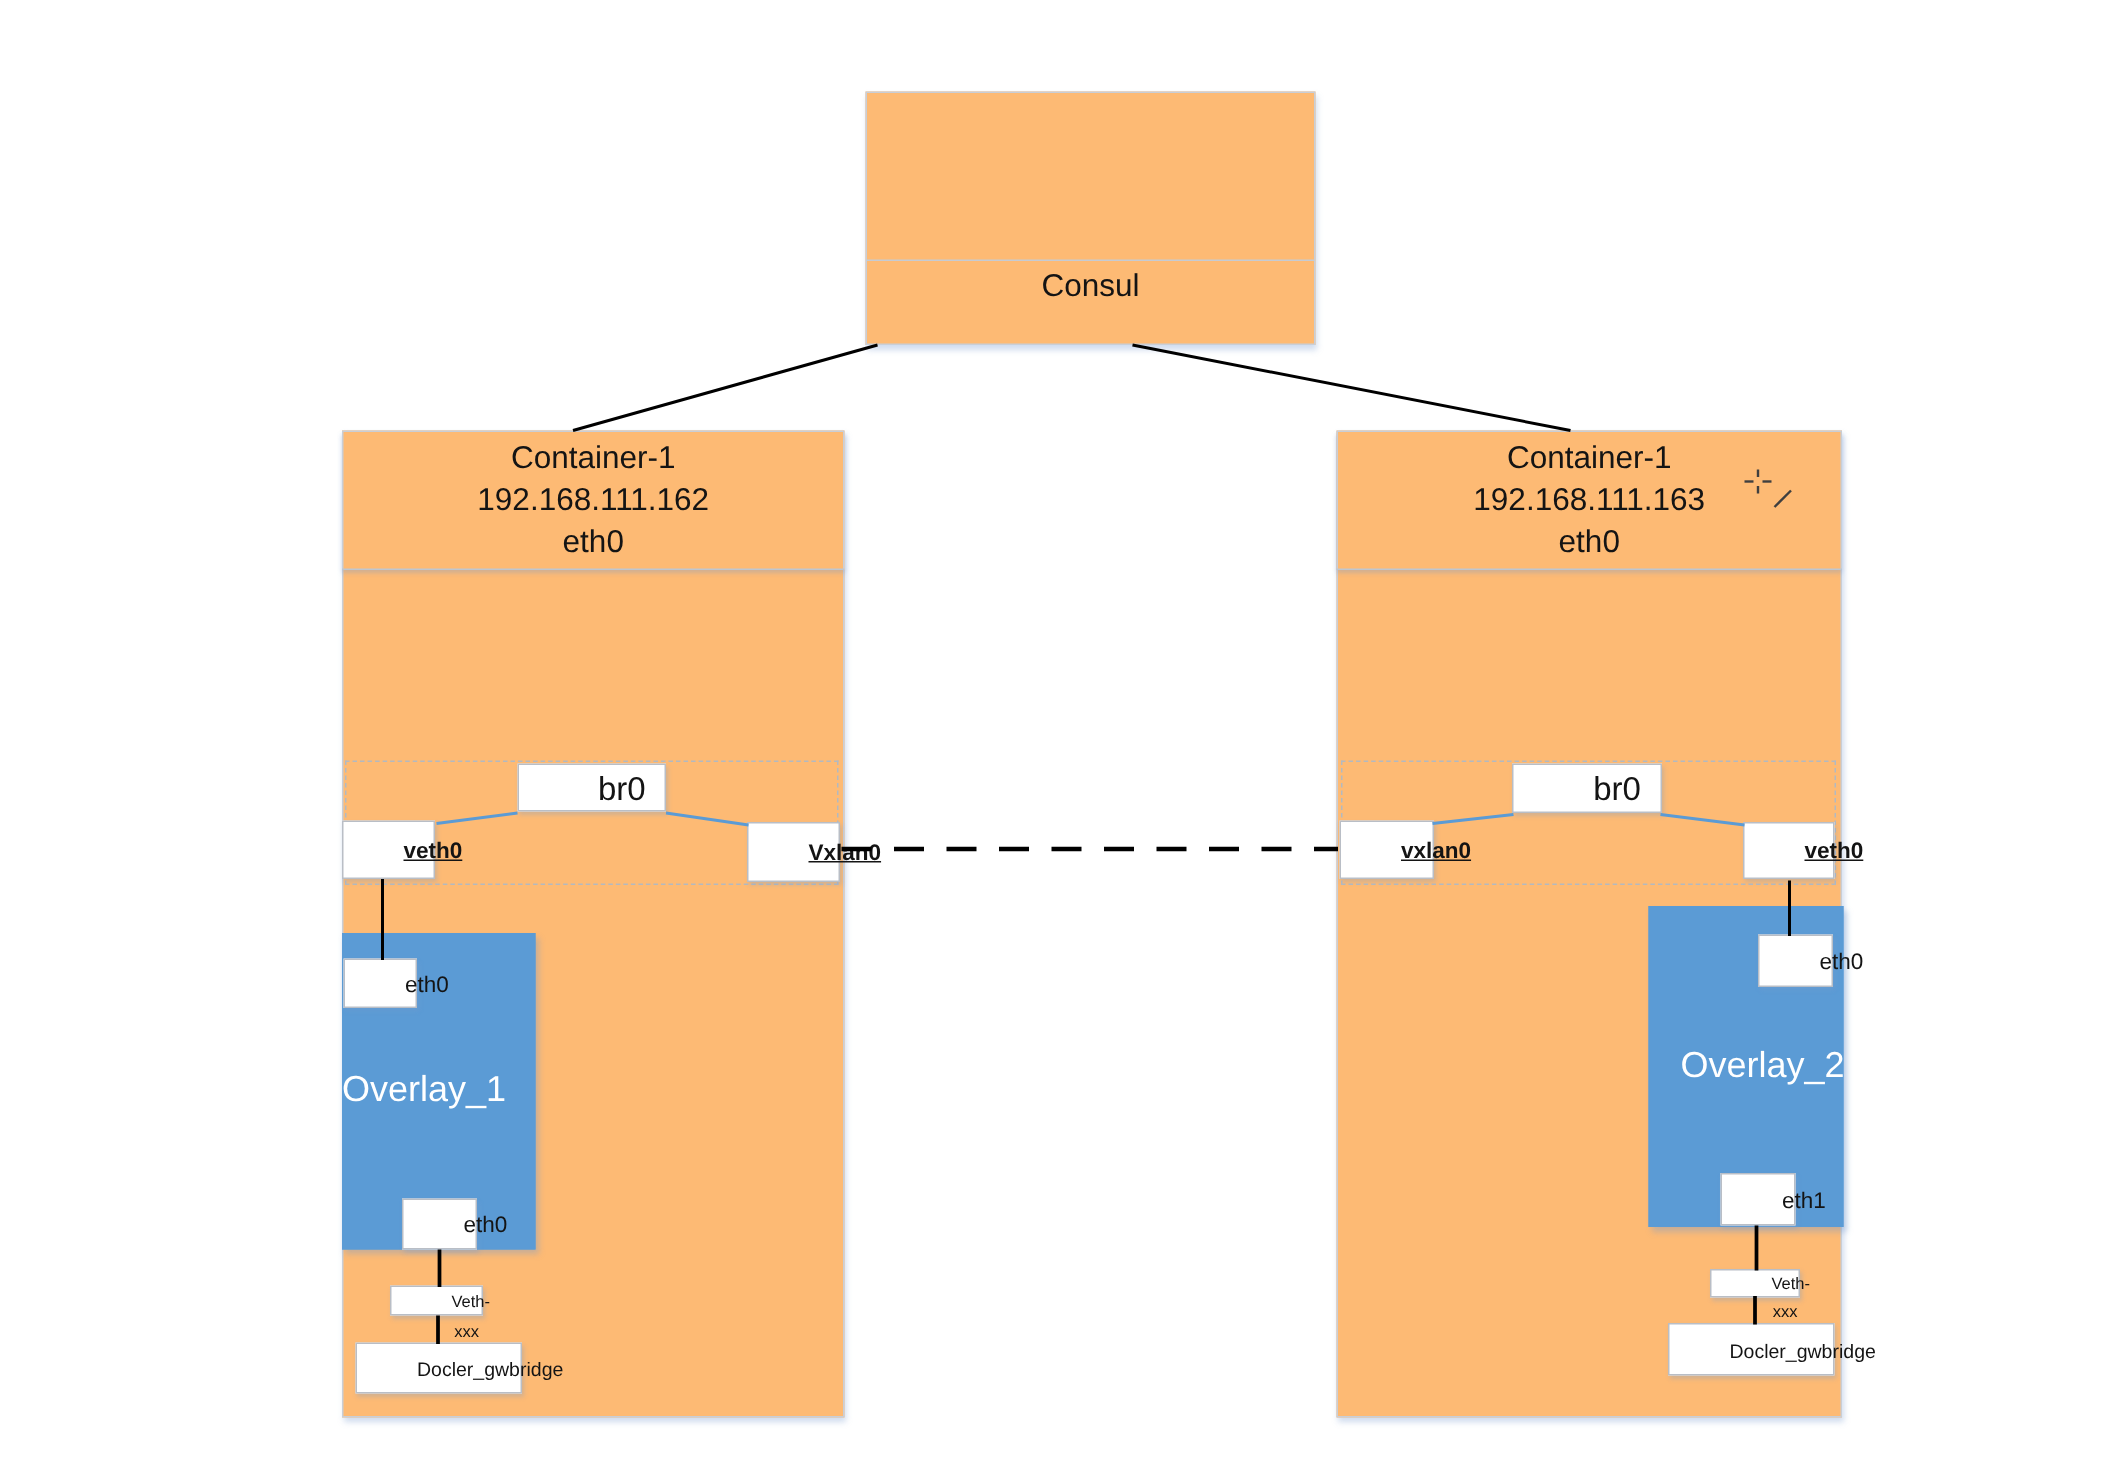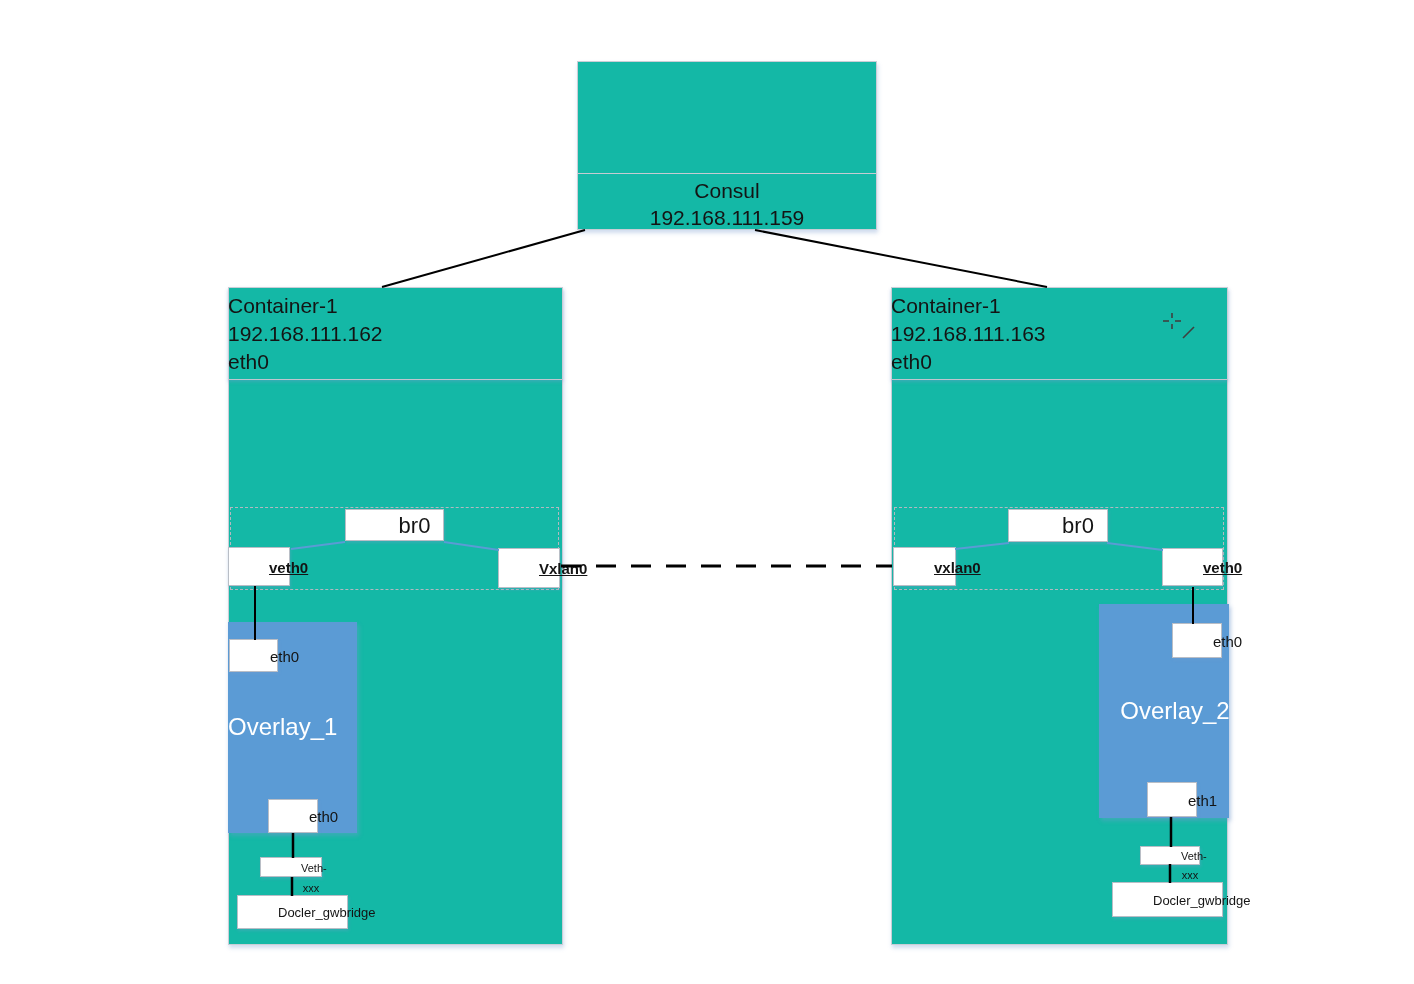--- a/index.html
+++ b/index.html
@@ -2,23 +2,23 @@
 <html><head>
 <meta charset="utf-8">
 <style>
   html,body{margin:0;padding:0;background:#fff;}
   .canvas{
     position:relative;width:1414px;height:984px;background:#ffffff;overflow:hidden;
     font-family:"Liberation Sans", sans-serif;color:#141414;
   }
   .abs{position:absolute;box-sizing:border-box;}
   
-  .frame{background:#14b8a6;border:1px solid #c9ced6;box-shadow:1px 3px 4px rgba(120,155,205,.35);z-index:1;}
+  .frame{background:#fdba74;border:1px solid #c9ced6;box-shadow:1px 3px 4px rgba(120,155,205,.35);z-index:1;}
   .header{border-bottom:1px solid #bfc6cf;box-shadow:0 2px 3px rgba(120,155,205,.35);
-          font-size:21px;line-height:28px;padding-top:5px;z-index:2;}
+          text-align:center;font-size:21px;line-height:28px;padding-top:5px;z-index:2;}
   .consul-top{border-bottom:1px solid #c6cbd2;}
   .consul-label{ text-align:center;font-size:21px;line-height:27px;padding-top:2px;}
   
   .dashed{border:1px dashed #b3b9c0;background:transparent;z-index:2;}
   
   .sbox{background:#ffffff;border:1px solid #b9bec6;box-shadow:1px 2px 3px rgba(120,155,205,.32);
         text-align:center;z-index:3;padding-left:40px;}
   .br0{font-size:22px;line-height:31px;}
   .port{font-weight:bold;font-size:15px;text-decoration:underline;}
   .eth{font-size:15px;}
@@ -31,21 +31,20 @@
 </style>
 </head>
 <body>
 
 <div class="canvas">
 
   <div class="abs frame" style="left:577px;top:61px;width:300px;height:169px;">
     <div class="abs consul-top" style="left:0;top:0;width:298px;height:112px;"></div>
     <div class="abs consul-label" style="left:0;top:113px;width:298px;height:54px;">
       <div>Consul</div>
-      <div>192.168.111.159</div>
     </div>
   </div>
 
   <div class="abs frame" style="left:228px;top:287px;width:335px;height:658px;"></div>
   <div class="abs header" style="left:228px;top:287px;width:335px;height:93px;">
     <div>Container-1</div>
     <div>192.168.111.162</div>
     <div>eth0</div>
   </div>
 

